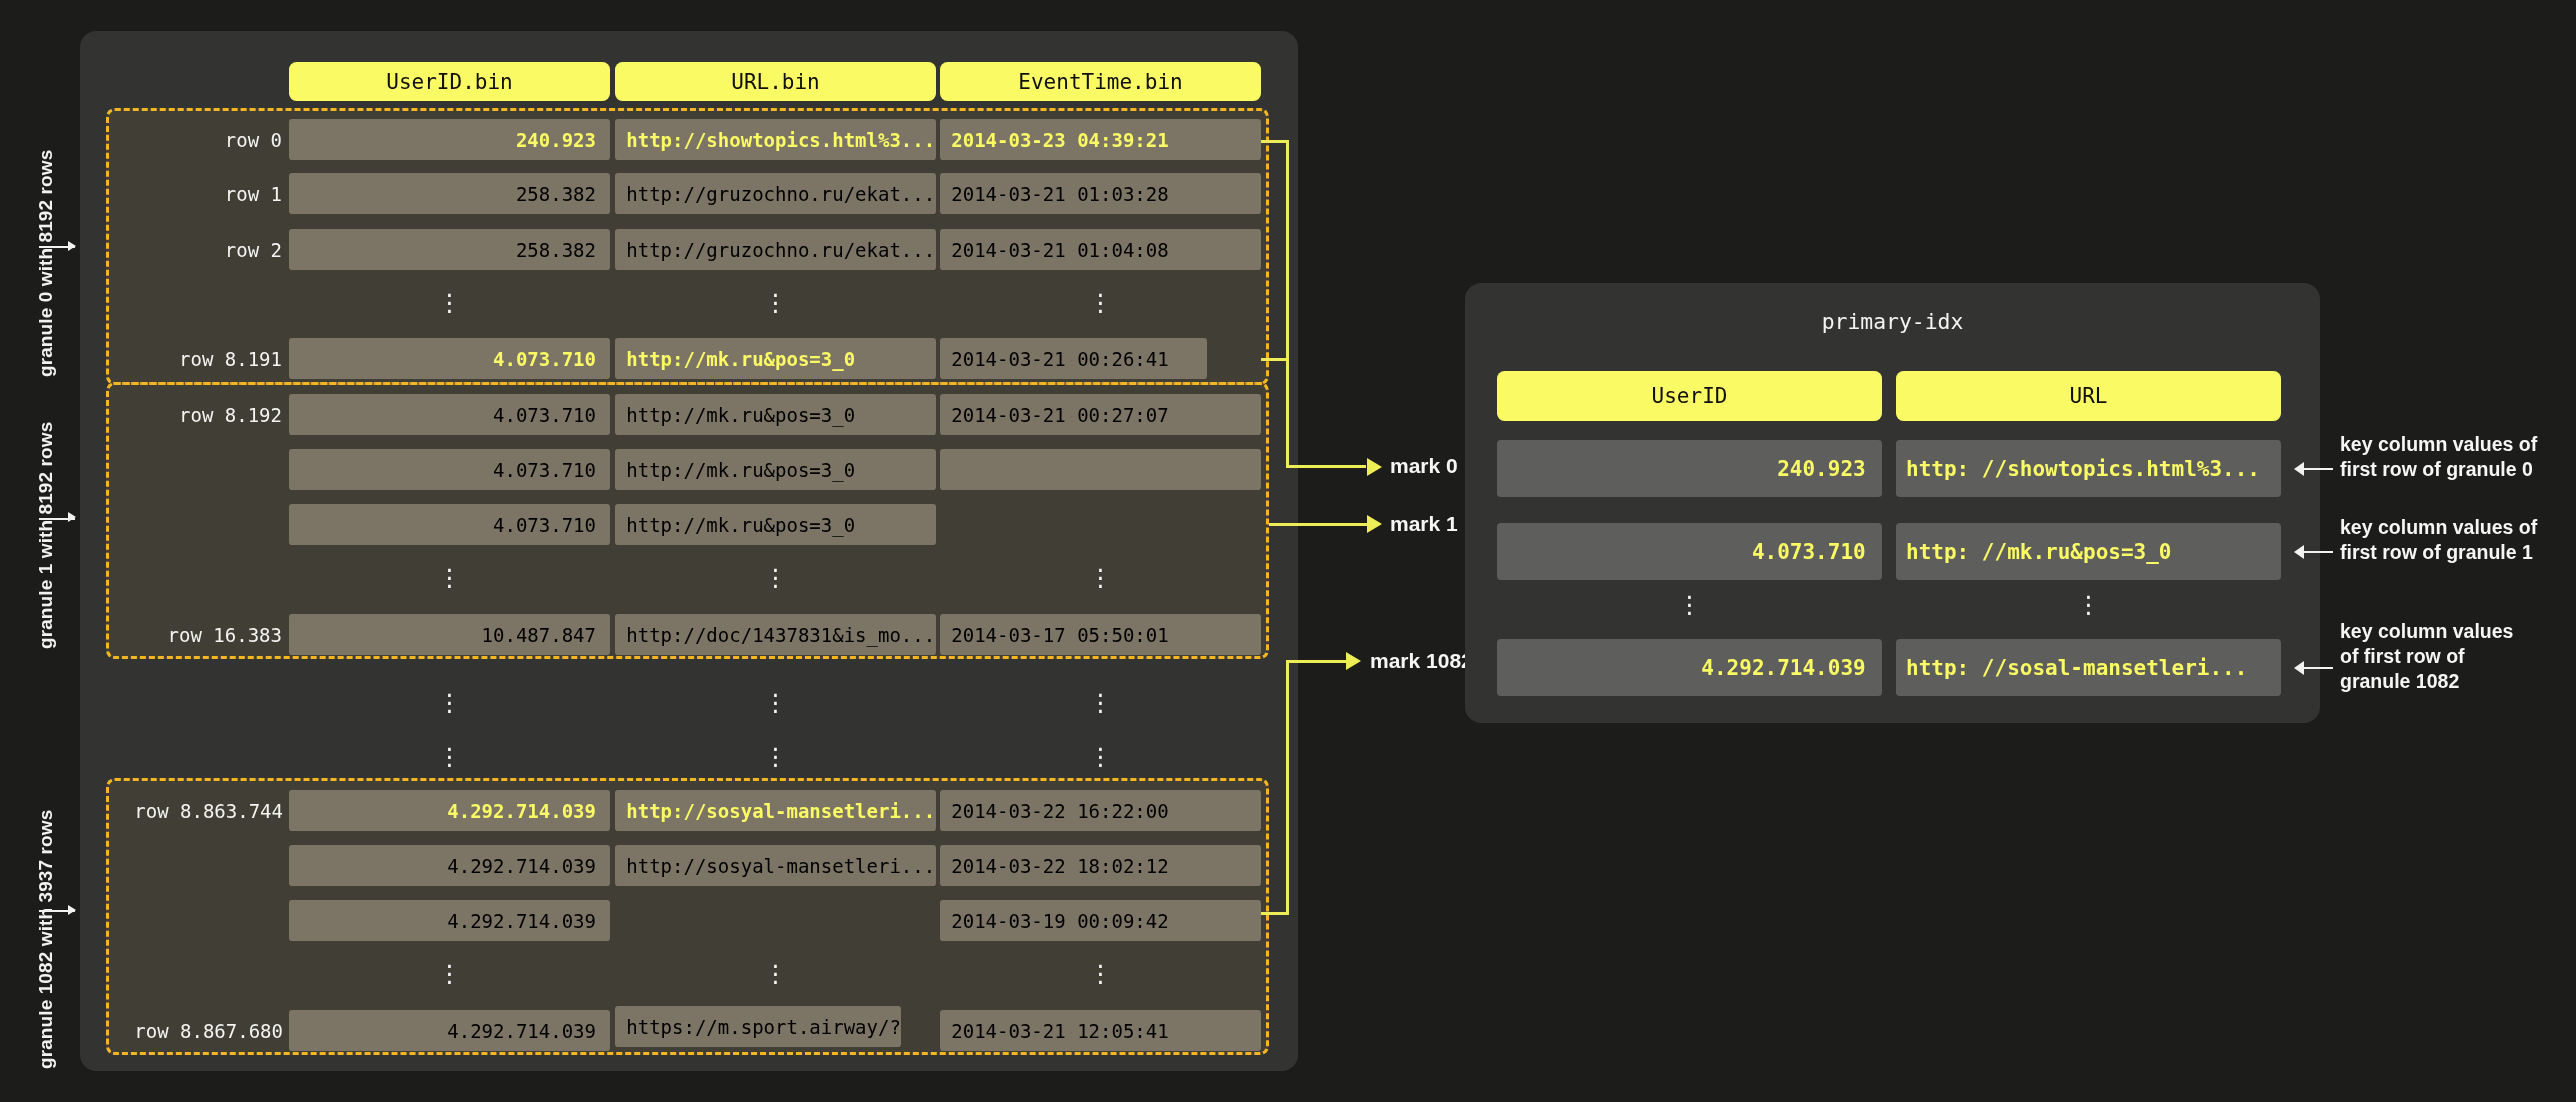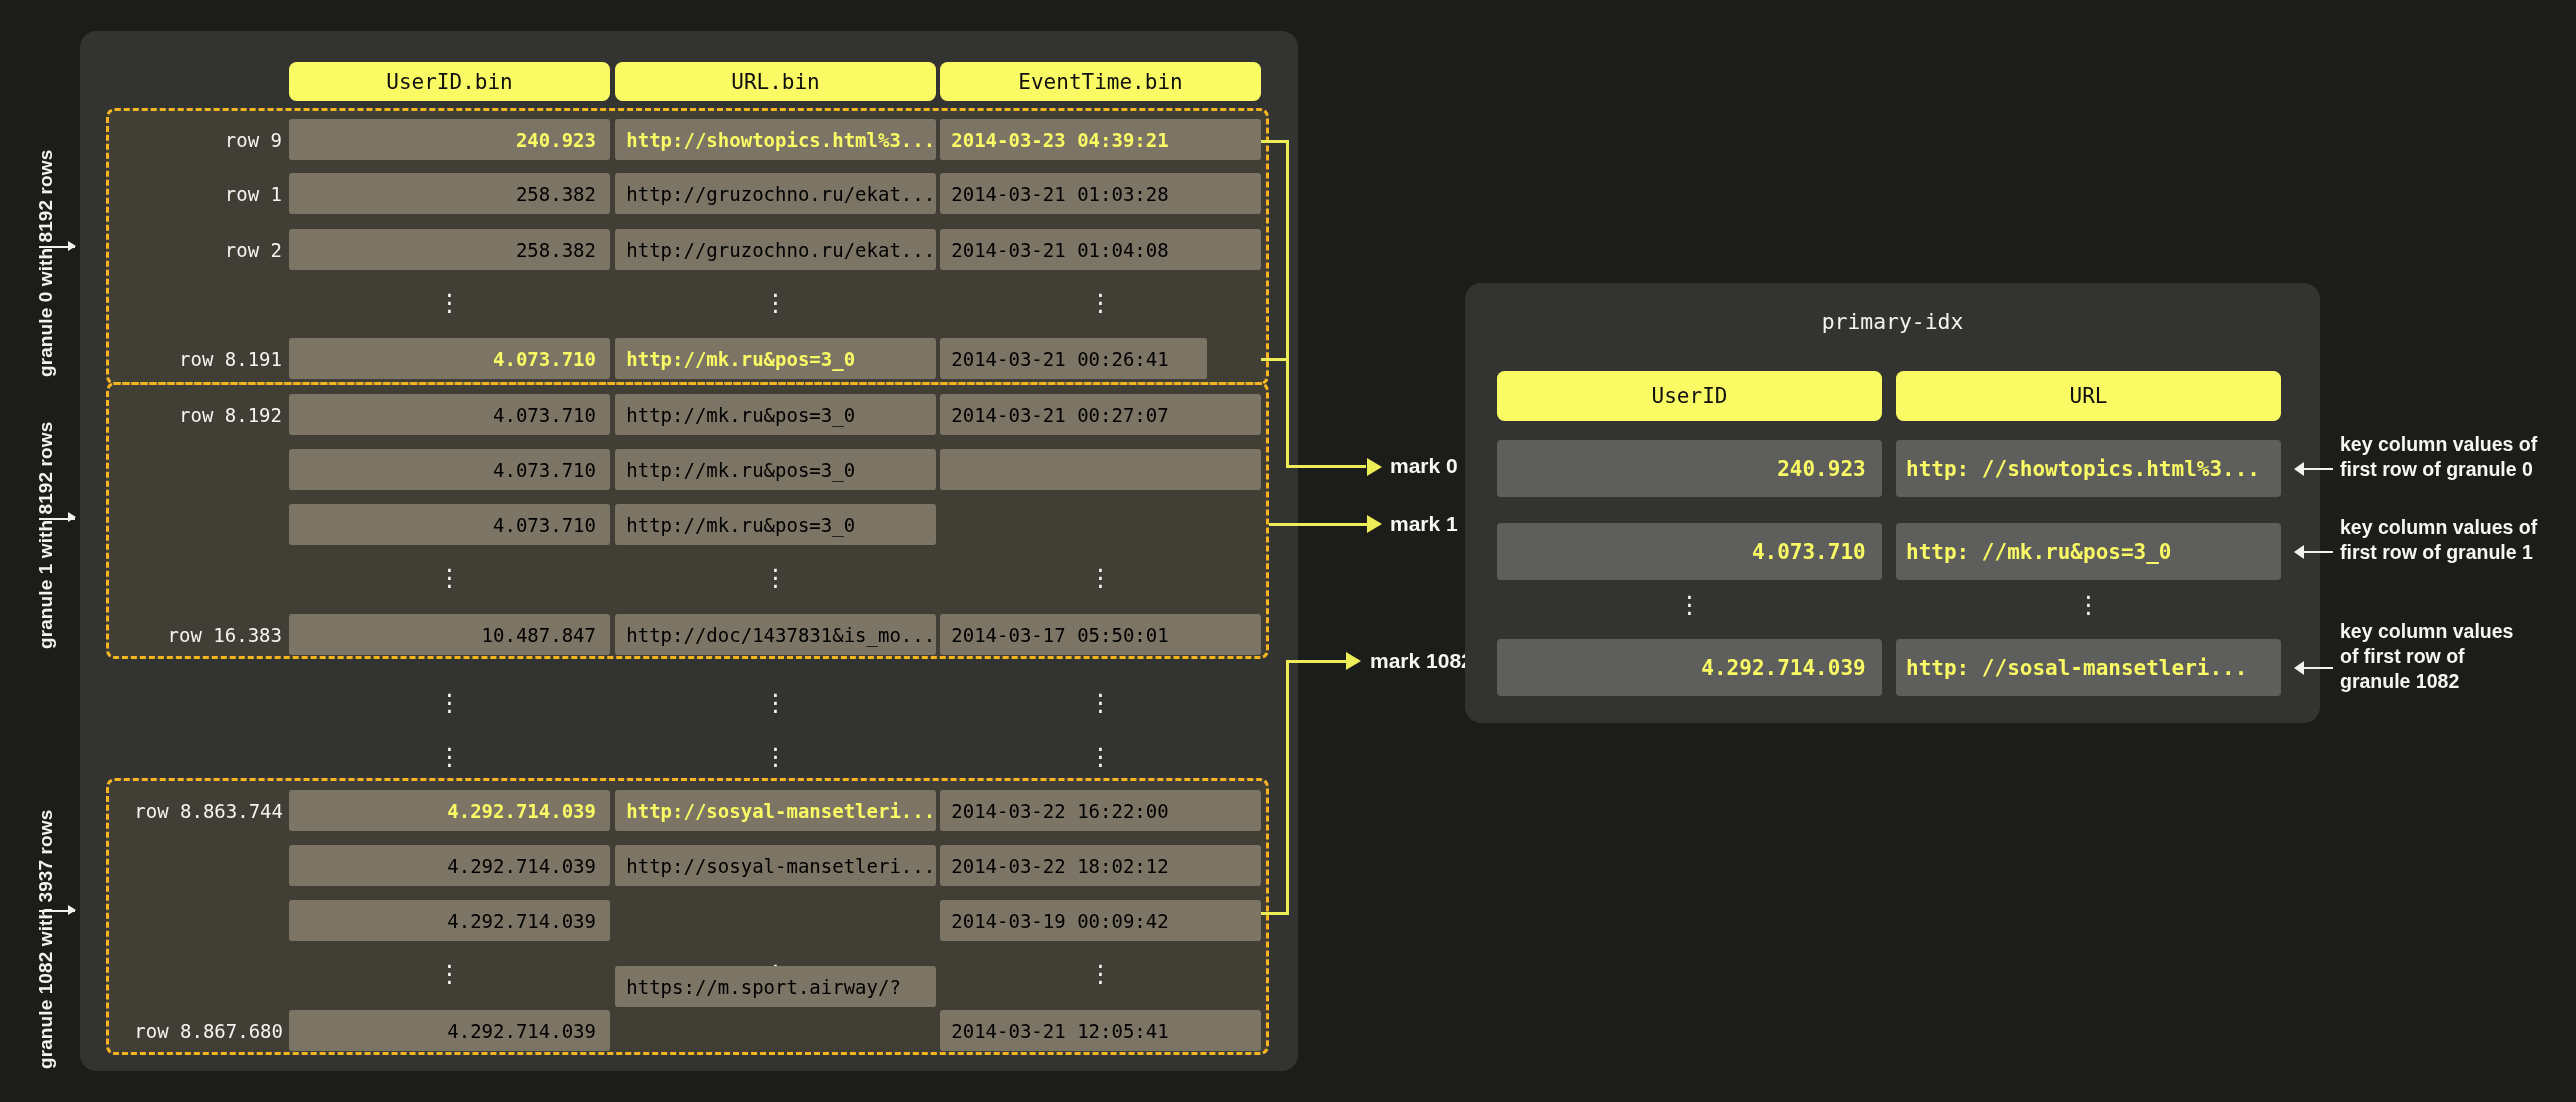--- a/index.html
+++ b/index.html
@@ -198,21 +198,21 @@
   <div class="granule-arrow" style="left:68px; top:905px;"></div>
 
   <div id="main-panel"></div>
 
   <div class="col-chip" style="left:289px; top:62px; width:321px;">UserID.bin</div>
   <div class="col-chip" style="left:615px; top:62px; width:321px;">URL.bin</div>
   <div class="col-chip" style="left:940px; top:62px; width:321px;">EventTime.bin</div>
 
   <div class="granule-box" style="left:106px; top:108px; width:1163px; height:277px;"></div>
 
-  <div class="rowlabel" style="left:119px; top:119px; width:163px;">row 9</div>
+  <div class="rowlabel" style="left:119px; top:119px; width:163px;">row 0</div>
   <div class="cell num hl" style="left:289px; top:119px; width:321px;">240.923</div>
   <div class="cell txt hl" style="left:615px; top:119px; width:321px;">http://showtopics.html%3...</div>
   <div class="cell txt hl" style="left:940px; top:119px; width:321px;">2014-03-23 04:39:21</div>
 
   <div class="rowlabel" style="left:119px; top:173px; width:163px;">row 1</div>
   <div class="cell num" style="left:289px; top:173px; width:321px;">258.382</div>
   <div class="cell txt" style="left:615px; top:173px; width:321px;">http://gruzochno.ru/ekat...</div>
   <div class="cell txt" style="left:940px; top:173px; width:321px;">2014-03-21 01:03:28</div>
 
   <div class="rowlabel" style="left:119px; top:229px; width:163px;">row 2</div>
@@ -333,21 +333,21 @@
       <span>.</span>
     </div>
   <div class="vdots" style="left:940px; top:957px; width:321px;">
       <span>.</span>
       <span>.</span>
       <span>.</span>
     </div>
 
   <div class="rowlabel" style="left:111px; top:1010px; width:172px;">row 8.867.680</div>
   <div class="cell num" style="left:289px; top:1010px; width:321px;">4.292.714.039</div>
-  <div class="cell txt" style="left:615px; top:966px; width:321px;">https://m.sport.airway/?</div>
+  <div class="cell txt" style="left:615px; top:1006px; width:286px;">https://m.sport.airway/?</div>
   <div class="cell txt" style="left:940px; top:1010px; width:321px;">2014-03-21 12:05:41</div>
 
   <div class="yline" style="left:1286px; top:140px; width:3.1px; height:328px;"></div>
   <div class="yline" style="left:1261px; top:140px; width:28px; height:3.1px;"></div>
   <div class="yline" style="left:1261px; top:358px; width:28px; height:3.1px;"></div>
   <div class="yline" style="left:1286px; top:465px; width:80px; height:3.1px;"></div>
   <div class="yarrow" style="left:1367px; top:458px;"></div>
   <div class="mark-label" style="left:1390px; top:454px;">mark 0</div>
 
   <div class="yline" style="left:1269px; top:523px; width:98px; height:3.1px;"></div>

